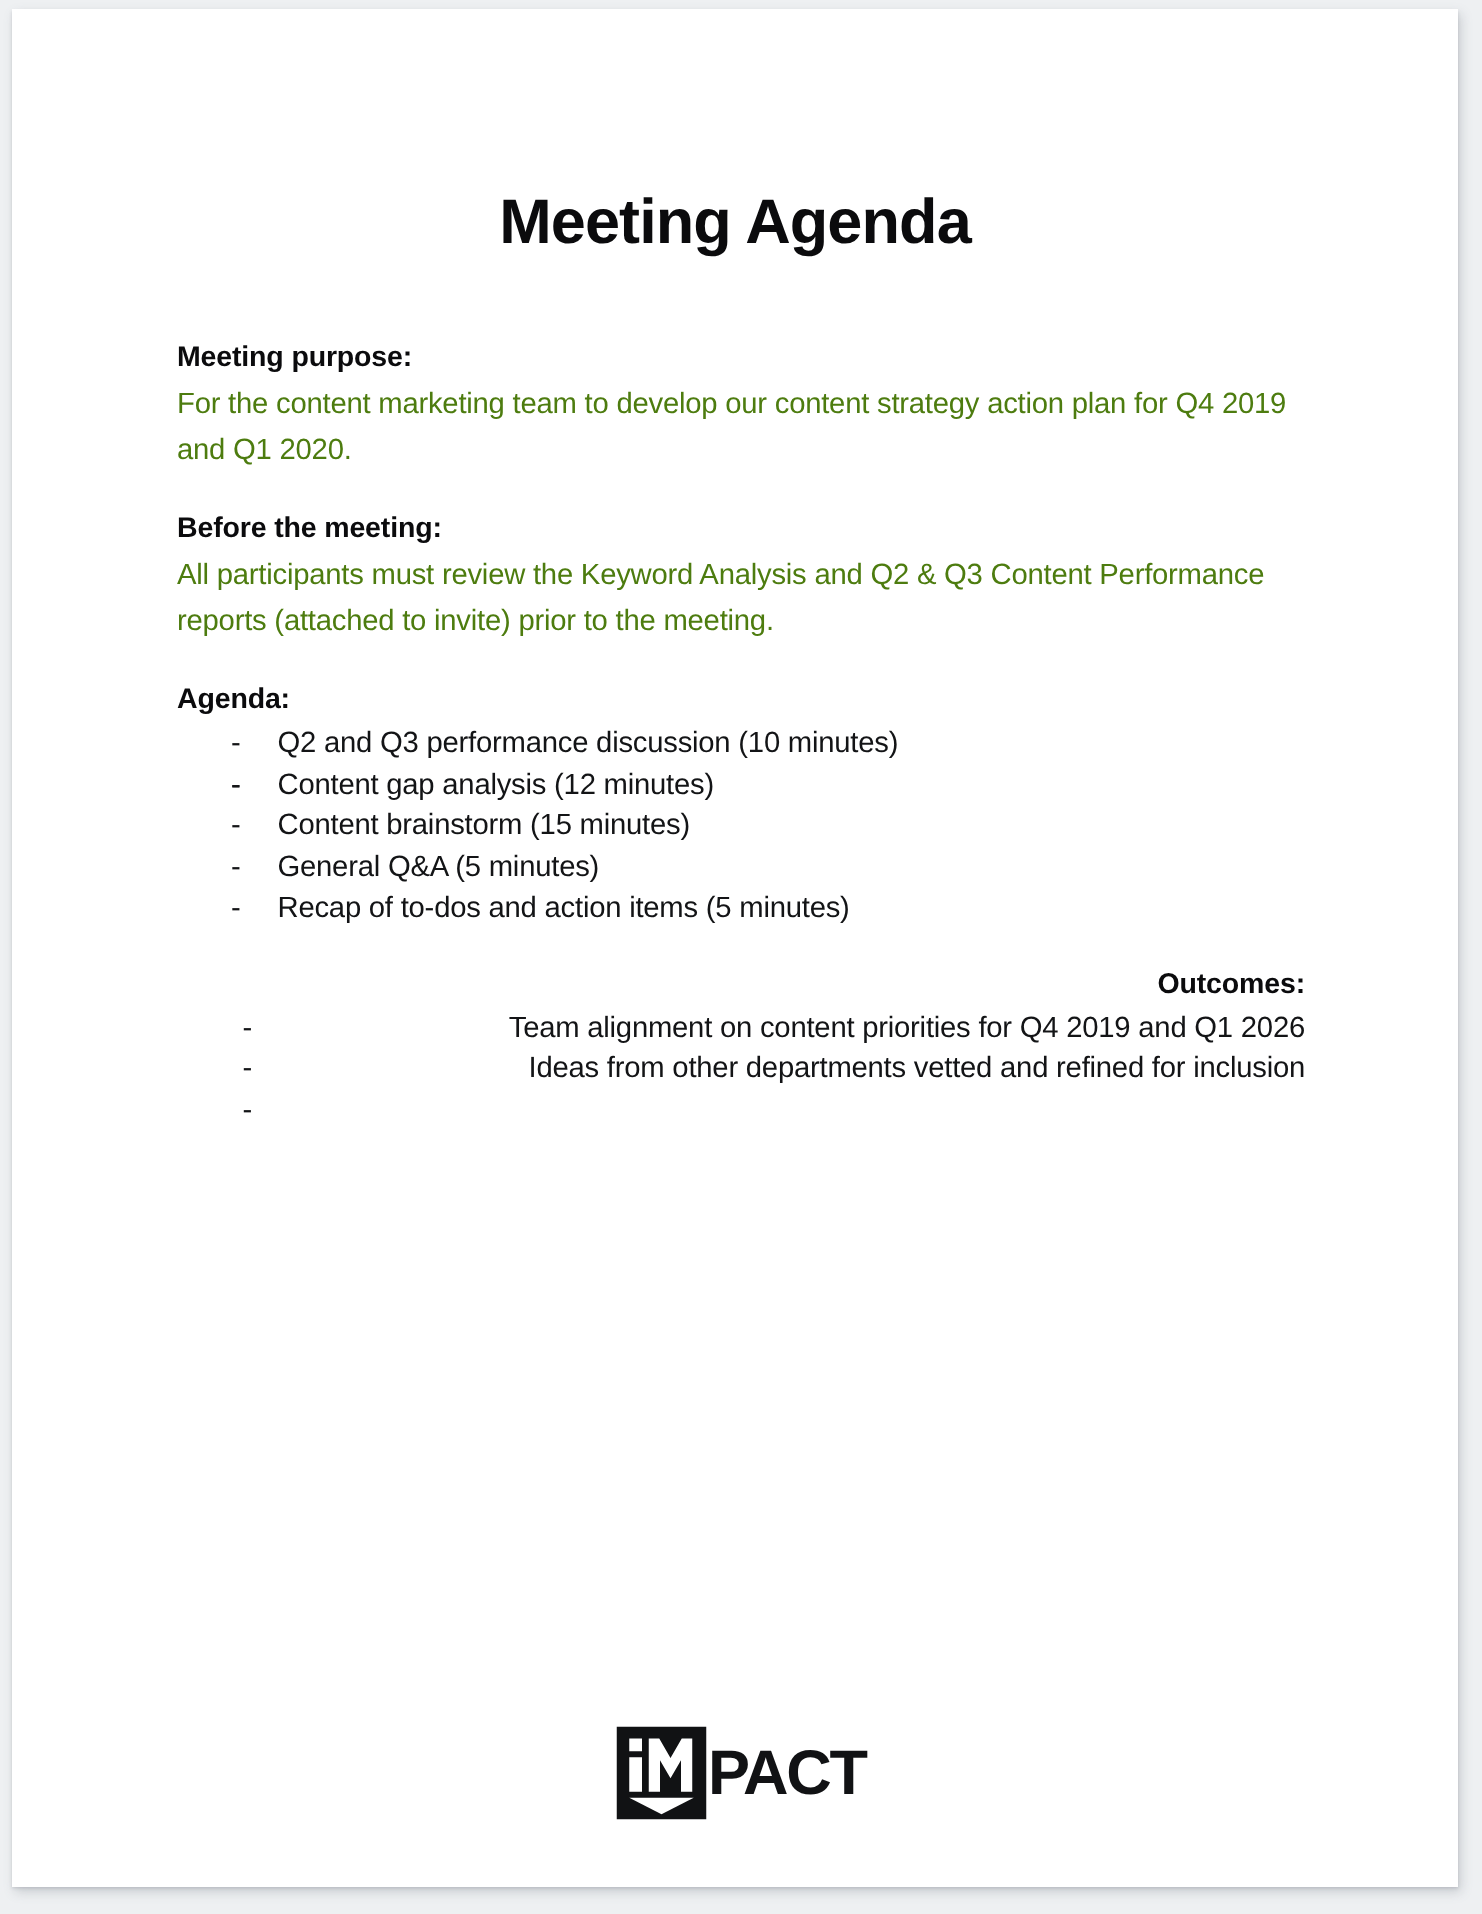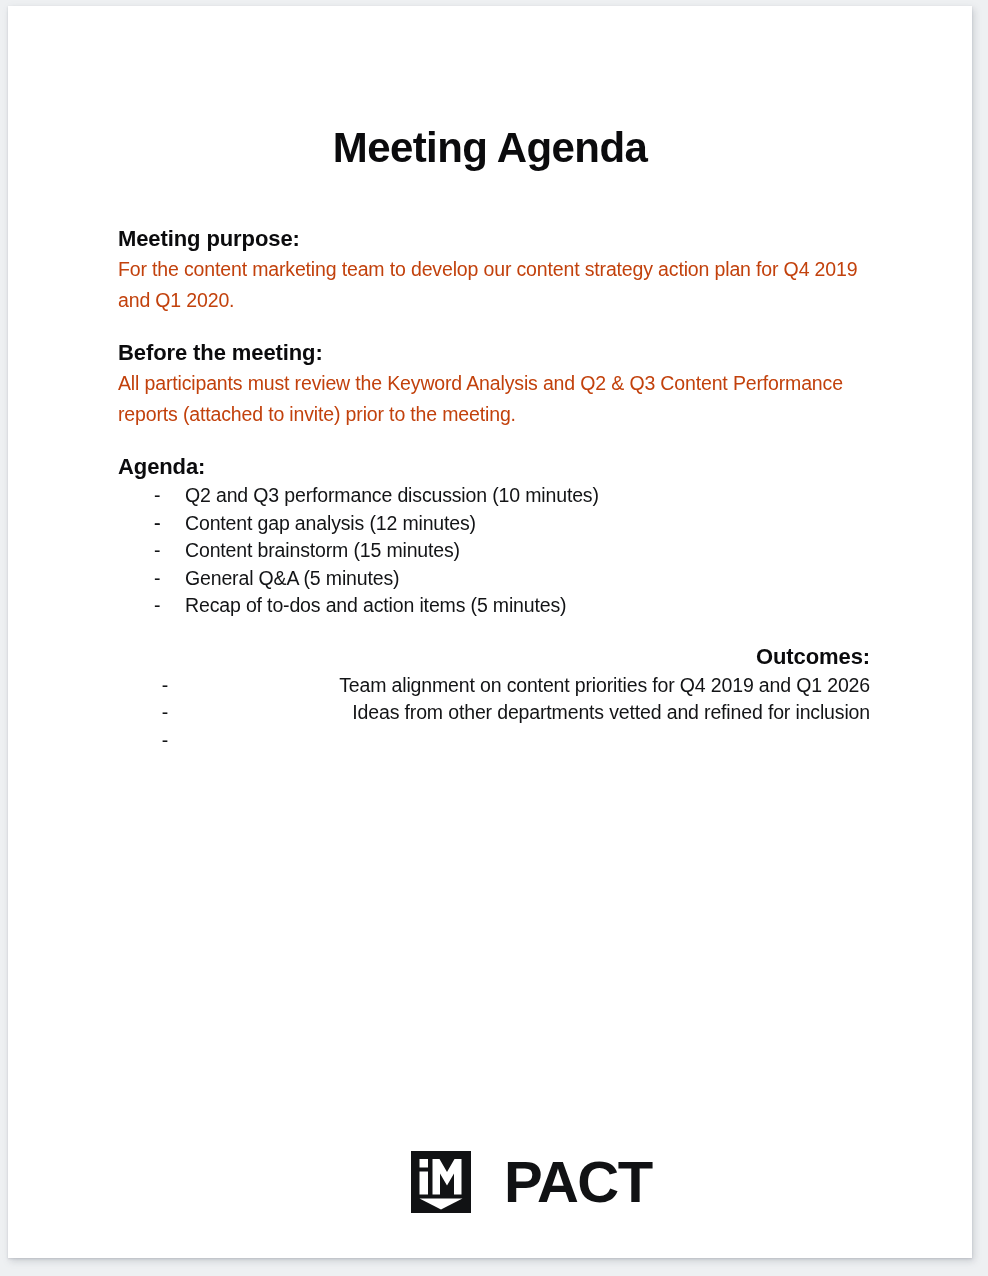--- a/index.html
+++ b/index.html
@@ -59,29 +59,29 @@
     line-height: 30px;
   }
 
   .block {
     margin-bottom: 22px;
   }
   .block:last-child { margin-bottom: 0; text-align: right; }
 
   .block-heading {
     font-weight: bold;
-    font-size: 22px;
+    font-size: 19px;
     color: #0b0b0d;
     line-height: 30px;
     letter-spacing: -0.1px;
   }
   .block-para {
     font-size: 19.5px;
     line-height: 31px;
-    color: #c2410c;
+    color: #4d7c0f;
     letter-spacing: -0.15px;
   }
 
   
   .dash-list {
     margin: 0;
     padding: 0;
     list-style: none;
   }
   .dash-list li {
@@ -110,28 +110,27 @@
     height: 66px;
     display: flex;
     align-items: center;
   }
   .logo-mark {
     width: 60px;
     height: 62px;
     display: block;
   }
   .logo-word {
-    font-size: 58px;
+    font-size: 42px;
     font-weight: bold;
     color: #111214;
     letter-spacing: -1.5px;
     line-height: 62px;
     margin-left: 1px;
     font-family: "Liberation Sans", sans-serif;
-    padding-left: 32px;
   }
 </style>
 </head>
 <body>
 
 <div class="page-wrap">
   <div class="page">
 
     <div class="doc-title">Meeting Agenda</div>
 

